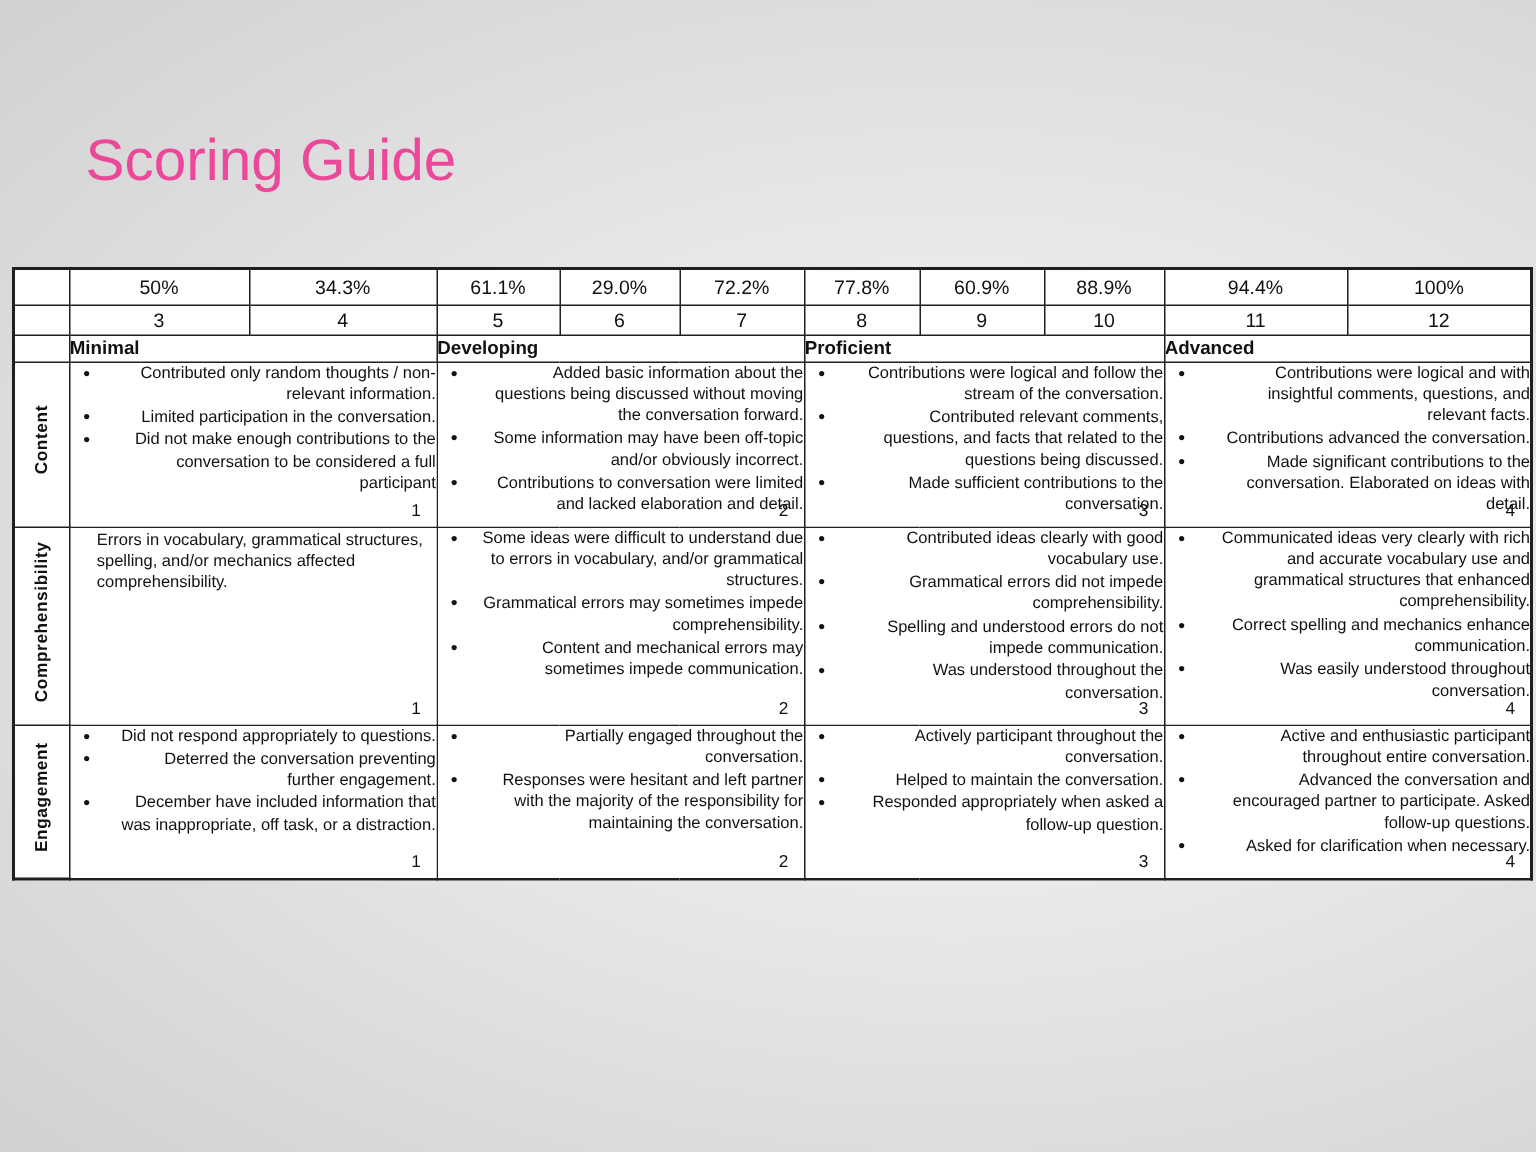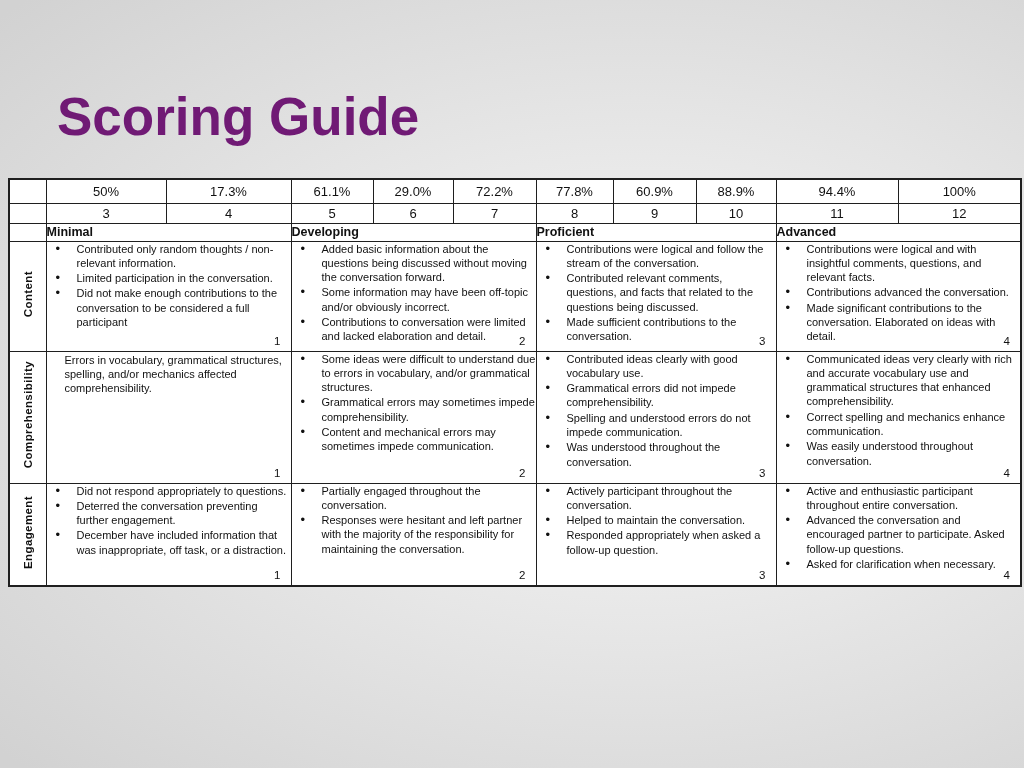--- a/index.html
+++ b/index.html
@@ -4,21 +4,21 @@
 <style>
   html,body{margin:0;padding:0;}
   body{
     width:1024px;height:768px;overflow:hidden;
     font-family:"Liberation Sans",sans-serif;
     background:radial-gradient(ellipse 85% 70% at 62% 50%, #f8f8f8 0%, #e7e7e7 45%, #d2d2d2 100%);
     position:relative;
   }
   .slide-title{
     position:absolute;left:57px;top:86px;
-    font-size:53px;font-weight:bold;color:#701a75;
+    font-size:39px;font-weight:normal;color:#ec4899;
     letter-spacing:0px;white-space:nowrap;
   }
   table.rubric{
     position:absolute;left:8px;top:178px;
     width:1012px;height:407px;
     border-collapse:collapse;table-layout:fixed;
     background:#ffffff;
     border:2px solid #1f1f1f;
     font-family:"Liberation Sans",sans-serif;
   }
@@ -59,20 +59,21 @@
     font-size:11px;line-height:1.3;
     padding:3px 4px 3px 2px;
   }
   td.body ul.bullets{
     margin:0;padding:0;list-style:none;
   }
   td.body ul.bullets li{
     position:relative;
     padding-left:30px;
     margin:0 0 1px 0;
+    text-align:right;
   }
   td.body ul.bullets li::before{
     content:"\2022";
     position:absolute;left:9px;top:-1px;
     font-size:13px;
   }
   td.body .plain{
     padding:1px 4px 0 18px;
   }
   td.body .score{
@@ -97,21 +98,21 @@
       <col style="width:83px">
       <col style="width:80px">
     <col style="width:122px">
       <col style="width:123px">
   </colgroup>
 
   <tbody>
       <tr class="pct-row">
     <td class="corner"></td>
     <td class="num">50%</td>
-    <td class="num">17.3%</td>
+    <td class="num">34.3%</td>
     <td class="num">61.1%</td>
     <td class="num">29.0%</td>
     <td class="num">72.2%</td>
     <td class="num">77.8%</td>
     <td class="num">60.9%</td>
     <td class="num">88.9%</td>
     <td class="num">94.4%</td>
     <td class="num">100%</td>
   </tr>
 

